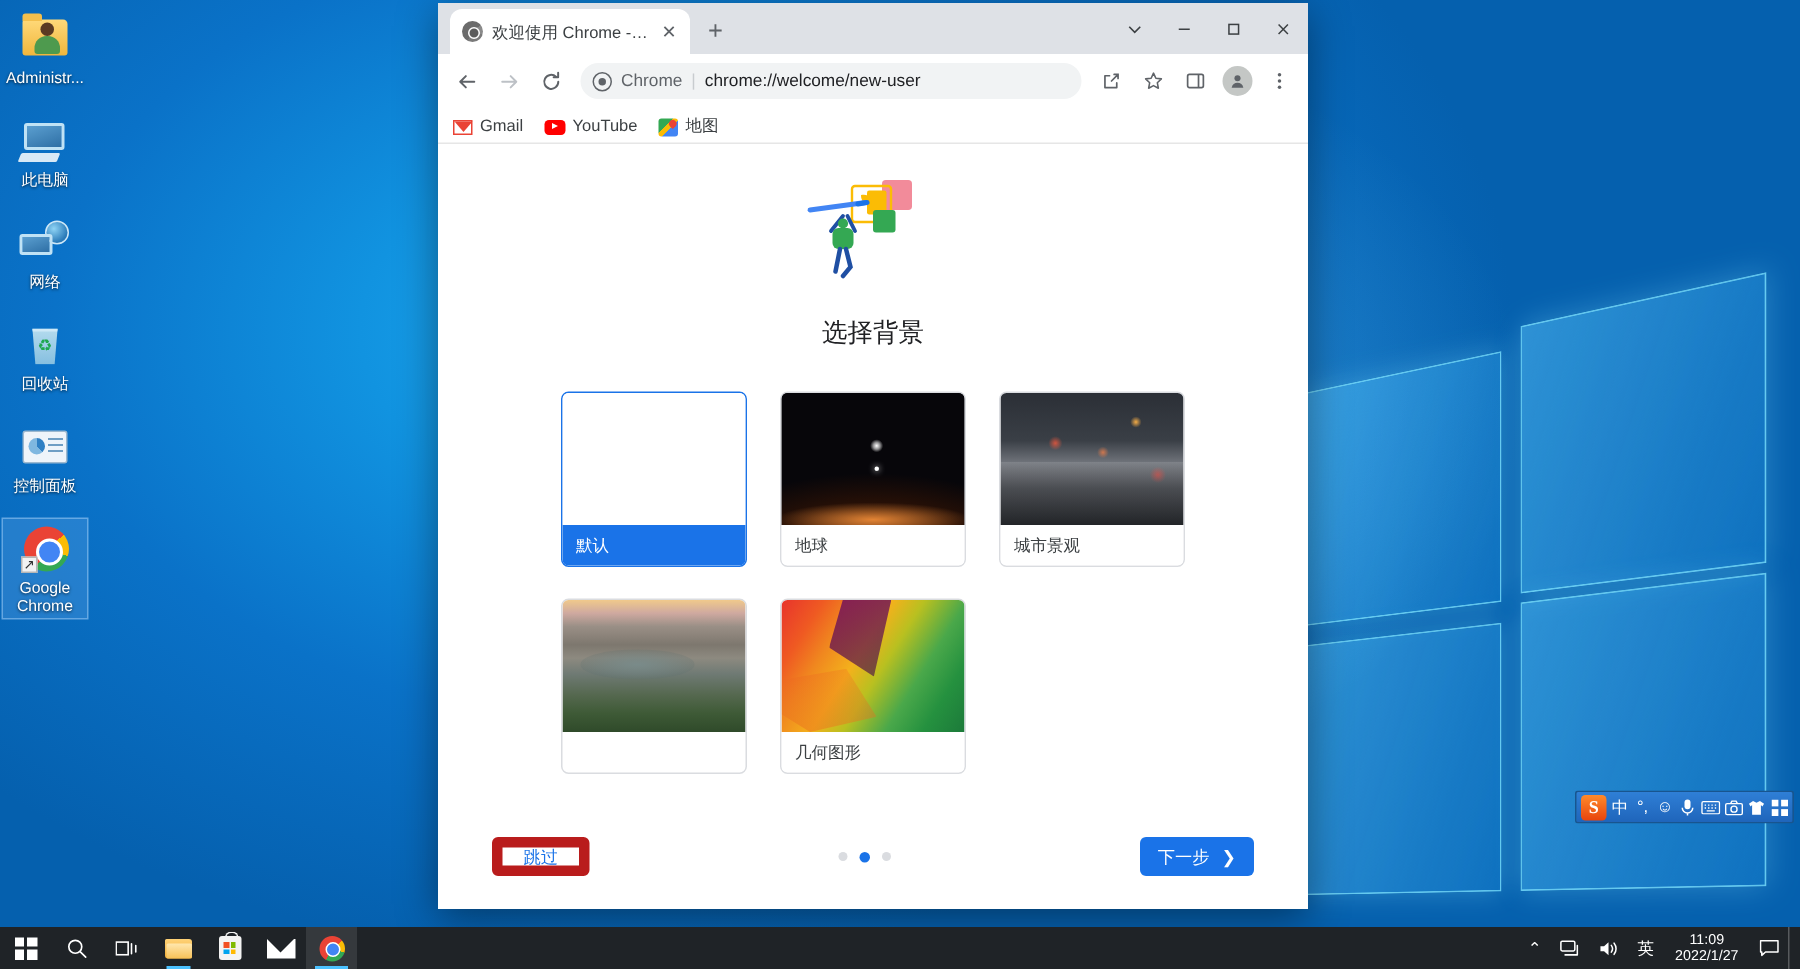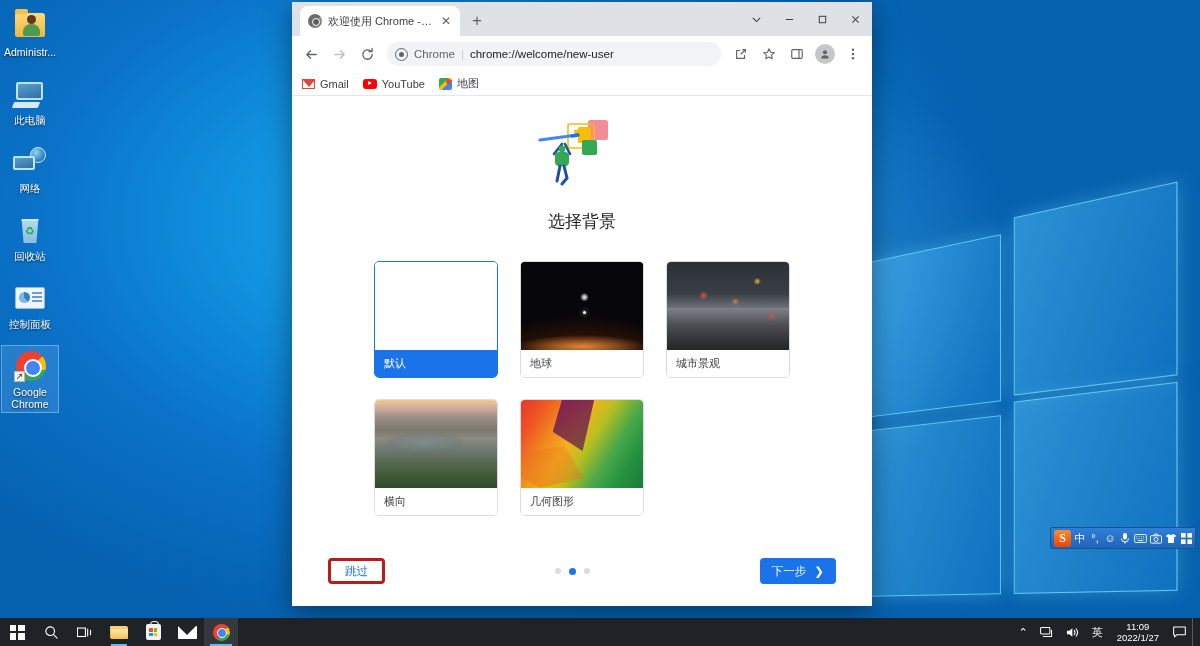--- a/index.html
+++ b/index.html
@@ -240,21 +240,21 @@
   }
 
   
   #bookmarks {
     height: 24px; background: #fff;
     display: flex; align-items: center;
     padding: 0 10px; gap: 14px;
     border-bottom: 1px solid #e6e6e6;
   }
   .bm {
-    display: flex; align-items: center; gap: 5px;
+    display: flex; align-items: flex-end; gap: 5px;
     font-size: 11px; color: #3c4043;
   }
   .bm-gmail {
     width: 13px; height: 10px; position: relative;
     background: #fff; border: 1px solid #ea4335;
   }
   .bm-gmail:after{
     content:''; position:absolute; left:0; top:0; width:0; height:0;
     border-left:6px solid transparent; border-right:6px solid transparent;
     border-top:7px solid #ea4335;
@@ -377,21 +377,21 @@
   }
 
   
   #page-footer {
     margin-top: auto;
     width: 100%;
     display: flex; align-items: center;
     padding: 0 36px 22px;
   }
   #skip-button {
-    border: 3px solid #b91c1c; border-radius: 4px;
+    border: 7px solid #b91c1c; border-radius: 4px;
     height: 26px; padding: 0 14px;
     font-size: 11.5px; color: #1a73e8; background: #fff;
     display: flex; align-items: center;
   }
   #dots { margin: 0 auto; display: flex; gap: 8px; align-items: center; }
   #dots span { width: 6px; height: 6px; border-radius: 50%; background: #dadce0; display:block; }
   #dots span.active { background: #1a73e8; width: 7px; height: 7px; }
   #next-button {
     background: #1a73e8; color: #fff; border-radius: 4px;
     height: 26px; padding: 0 12px;
@@ -715,21 +715,20 @@
         <div class="bg-card">
           <div class="bg-thumb th-earth"></div>
           <div class="bg-caption">地球</div>
         </div>
         <div class="bg-card">
           <div class="bg-thumb th-city"></div>
           <div class="bg-caption">城市景观</div>
         </div>
         <div class="bg-card">
           <div class="bg-thumb th-landscape"></div>
-          <div class="bg-caption">横向</div>
         </div>
         <div class="bg-card">
           <div class="bg-thumb th-geo"></div>
           <div class="bg-caption">几何图形</div>
         </div>
       </div>
 
       <div id="page-footer">
         <div id="skip-button">跳过</div>
         <div id="dots">

